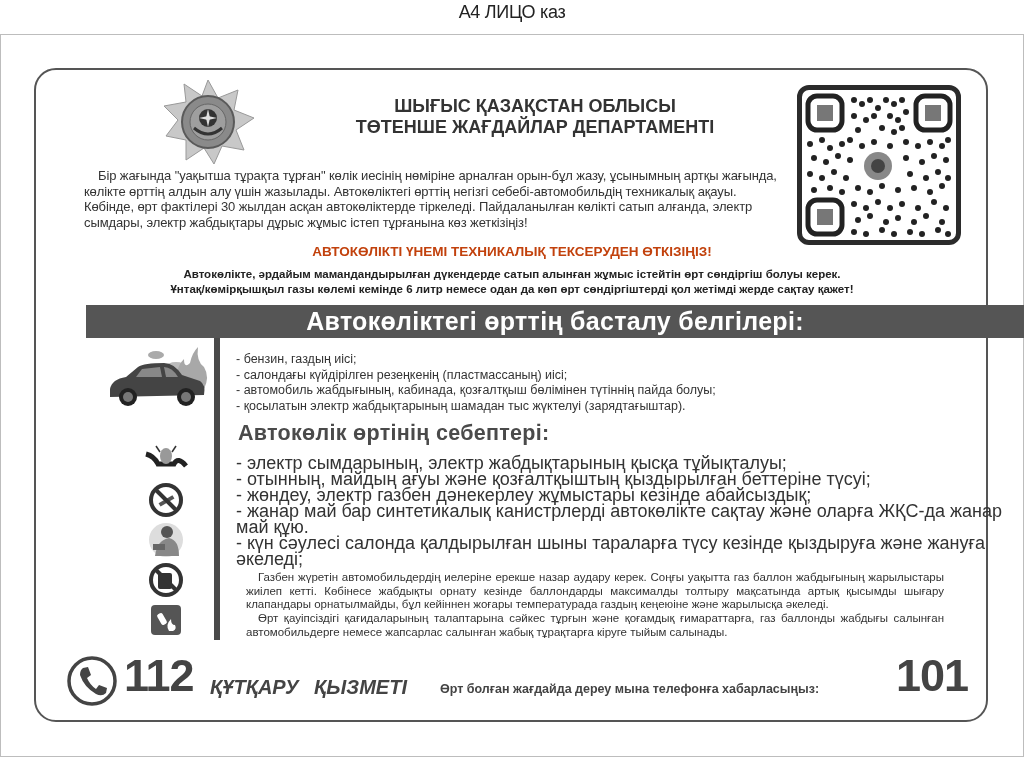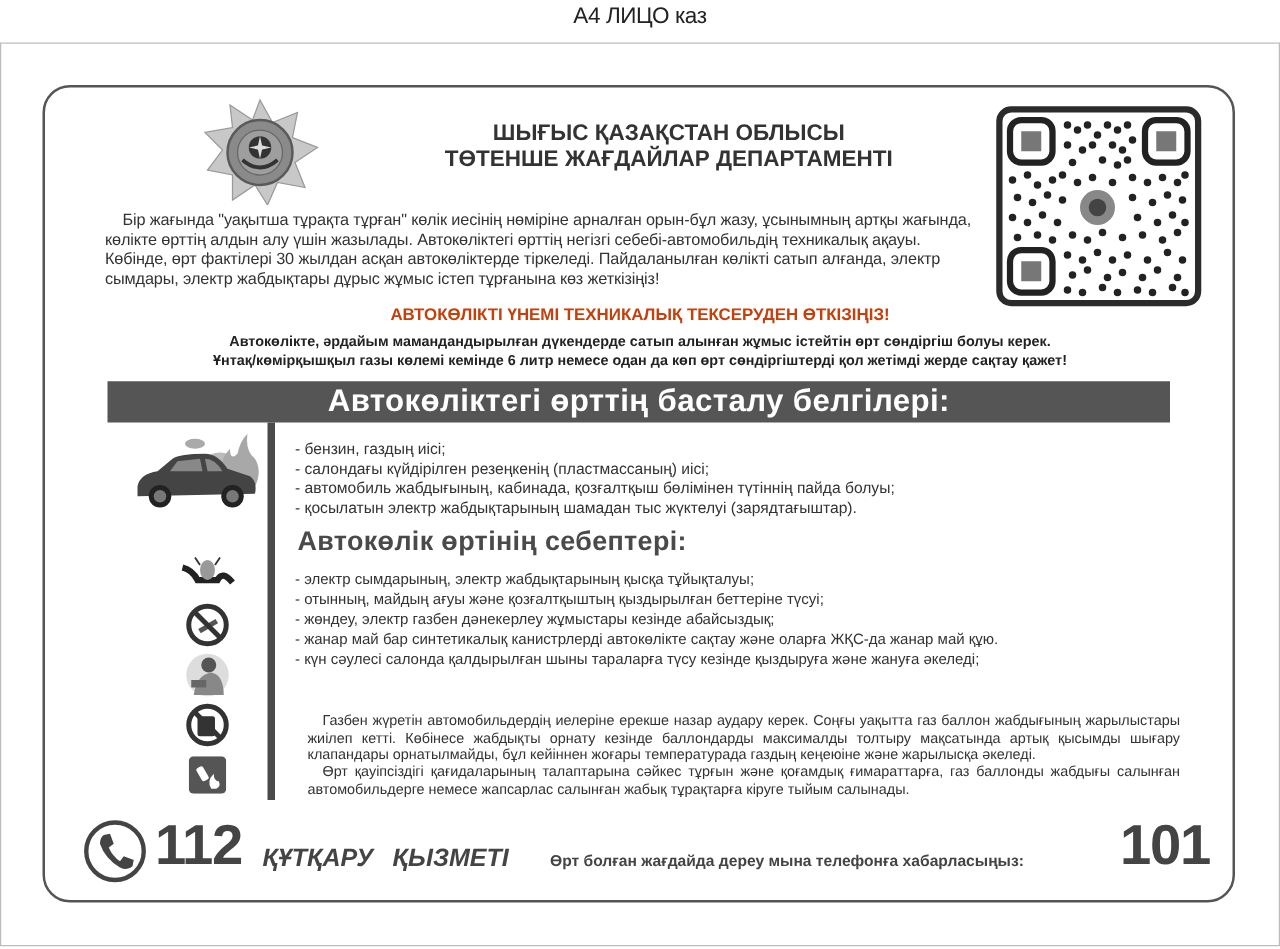--- a/index.html
+++ b/index.html
@@ -6,26 +6,26 @@
   body{width:1024px;height:759px;position:relative;overflow:hidden;font-family:"Liberation Sans",sans-serif;color:#2b2b2b;}
   .doc-title{position:absolute;left:0;top:2px;width:1024px;text-align:center;font-size:18px;color:#222;letter-spacing:-0.3px;}
   .frame{position:absolute;left:0;top:34px;width:1022px;height:721px;border:1px solid #bdbdbd;}
   .card{position:absolute;left:34px;top:68px;width:954px;height:654px;border:2px solid #555;border-radius:22px;box-sizing:border-box;}
   .emblem{position:absolute;left:160px;top:78px;width:96px;height:86px;}
   .header-title{position:absolute;left:270px;top:96px;width:530px;text-align:center;font-weight:bold;font-size:18px;line-height:21px;color:#333;}
   .qr{position:absolute;left:797px;top:85px;width:164px;height:160px;border:5px solid #2b2b2b;border-radius:12px;box-sizing:border-box;background:#fff;overflow:hidden;}
   .intro{position:absolute;left:84px;top:168px;width:704px;font-size:13px;line-height:15.5px;color:#333;text-indent:14px;letter-spacing:-0.1px;}
   .cta{position:absolute;left:90px;top:244px;width:844px;text-align:center;font-weight:bold;font-size:13.5px;color:#c2410c;}
   .notice{position:absolute;left:90px;top:267px;width:844px;text-align:center;font-weight:bold;font-size:11.5px;line-height:15px;color:#222;}
-  .band{position:absolute;left:86px;top:305px;width:850px;height:33px;background:#555;color:#fff;font-weight:bold;font-size:25px;line-height:33px;text-align:center;letter-spacing:0.3px;}
+  .band{position:absolute;left:86px;top:305px;width:938px;height:33px;background:#555;color:#fff;font-weight:bold;font-size:25px;line-height:33px;text-align:center;letter-spacing:0.3px;}
   .vbar{position:absolute;left:214px;top:338px;width:6px;height:302px;background:#4a4a4a;}
   .car{position:absolute;left:104px;top:345px;width:108px;height:68px;}
   .signs{position:absolute;left:236px;top:352px;font-size:12.5px;line-height:15.5px;color:#333;}
   .causes-title{position:absolute;left:238px;top:421px;font-weight:bold;font-size:21.5px;color:#4a4a4a;letter-spacing:0.3px;}
-  .causes{position:absolute;left:236px;top:455px;font-size:12px;line-height:16px;color:#333;}
+  .causes{position:absolute;left:236px;top:455px;font-size:18px;line-height:16px;color:#333;}
   .ulist{list-style:none;margin:0;padding:0;}
   .icons{position:absolute;left:140px;top:440px;width:52px;}
   .icon-cell{width:52px;height:40px;display:flex;align-items:center;justify-content:center;}
   .gas{position:absolute;left:246px;top:571px;width:698px;font-size:11.5px;line-height:13.7px;color:#333;text-align:justify;}
   .gas p{margin:0;text-indent:12px;}
   .footer{position:absolute;left:66px;top:654px;width:900px;height:54px;}
   .phone-icon{position:absolute;left:0;top:1px;width:52px;height:52px;}
   .n112{position:absolute;left:58px;top:-4px;font-weight:bold;font-size:45px;color:#444;letter-spacing:-1px;}
   .rescue{position:absolute;left:144px;top:22px;font-weight:bold;font-size:20px;color:#444;word-spacing:10px;font-style:italic;}
   .call-text{position:absolute;left:374px;top:28px;font-weight:bold;font-size:12.5px;color:#444;}

